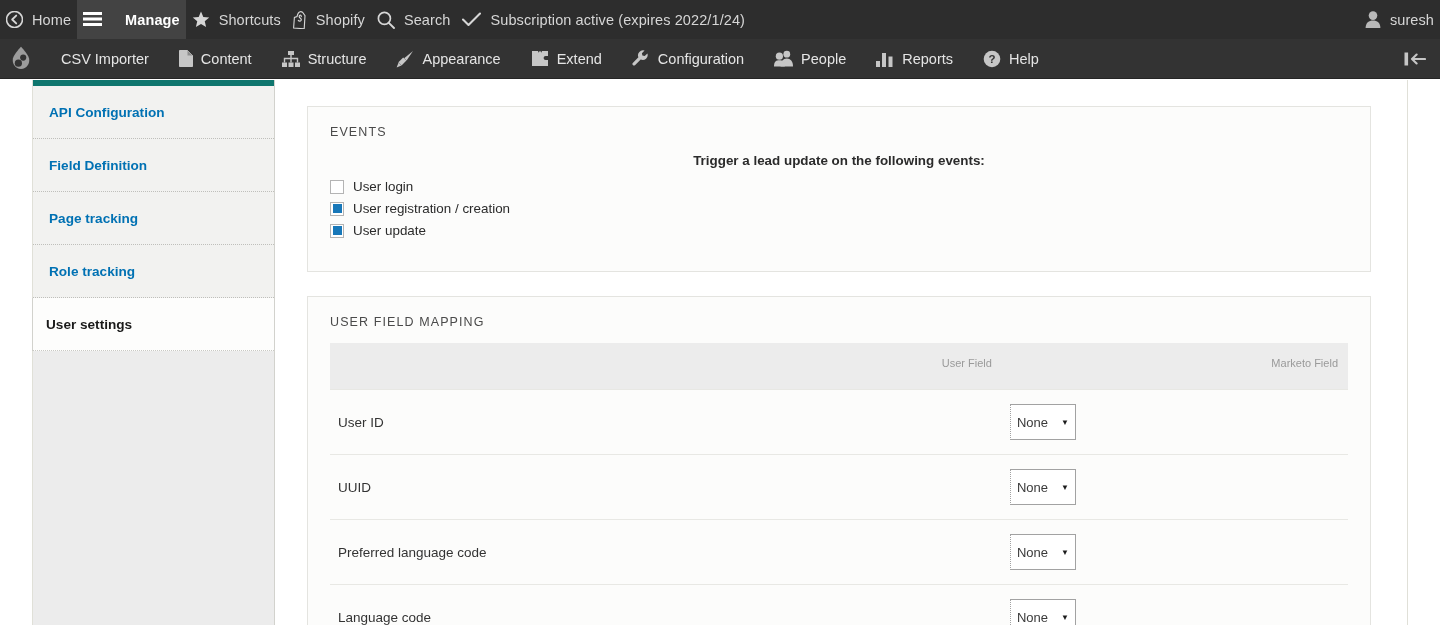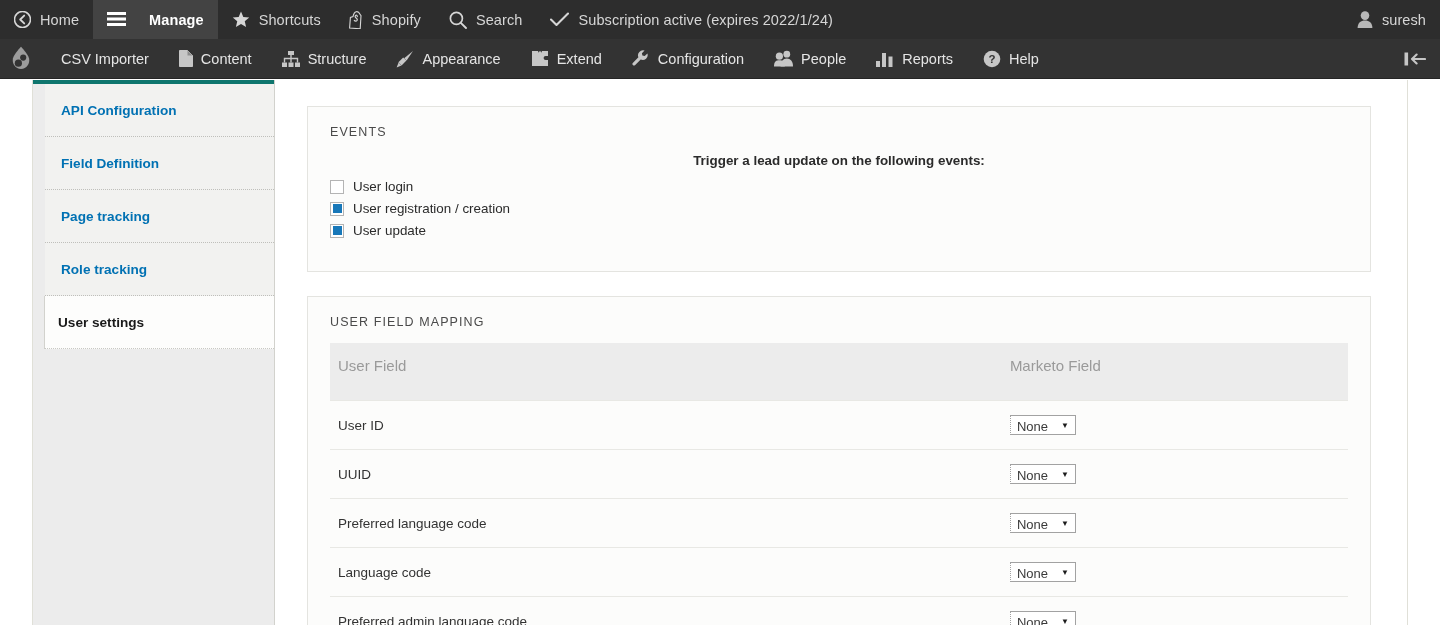--- a/index.html
+++ b/index.html
@@ -13,21 +13,21 @@
   
   #toolbar-bar {
     height: 39px;
     background: #2d2d2d;
     display: flex;
     align-items: stretch;
     position: relative;
   }
   .tb-item {
     display: flex; align-items: center; gap: 9px;
-    padding: 0 14px;
+    padding: 0 6px;
     color: #d6d6d6;
     font-size: 14.5px;
     letter-spacing: .1px;
     white-space: nowrap;
     cursor: pointer;
   }
   .tb-item.active { background: #434343; color: #ffffff; font-weight: bold; gap: 23px; }
   .tb-item.plain { cursor: default; }
   #toolbar-user { margin-left: auto; }
 
@@ -68,21 +68,21 @@
   }
 
   
   #vtabs {
     width: 242px;
     flex: 0 0 242px;
     background: #ececec;
     border-right: 1px solid #d2d2cd;
     position: relative;
   }
-  #vtabs-list { border-top: 4px solid #0f766e; padding-left: 12px; }
+  #vtabs-list { border-top: 6px solid #0f766e; }
   .vtab {
     background: #f2f2f0;
     border-bottom: 1px dotted #bfbfbb;
     padding: 17px 0 17px 16px;
     cursor: pointer;
   }
   .vtab a {
     color: #0071b3;
     font-size: 13.6px;
     font-weight: bold;
@@ -157,42 +157,42 @@
   .mapping-body { padding: 14px 22px 0 22px; }
   table.mapping {
     width: 100%;
     border-collapse: collapse;
     table-layout: fixed;
   }
   table.mapping th {
     background: #ececec;
     color: #9a9a9a;
     font-weight: normal;
-    font-size: 15px;
-    text-align: left;
-    padding: 14px 10px 26px 8px;
+    font-size: 11px;
+    text-align: right;
+    padding: 14px 10px 20px 8px;
   }
   table.mapping th.c1 { width: 66%; }
   table.mapping td {
     border-top: 1px solid #e8e8e4;
     padding: 14px 10px 14px 8px;
     font-size: 13.5px;
     color: #333333;
     vertical-align: middle;
     height: 49px;
   }
   select.mk {
     font-family: "Liberation Sans", sans-serif;
     font-size: 13px;
     color: #3a3a3a;
     background: #ffffff;
     border: 1px solid #a2a2a2;
     border-left: 1px dotted #a2a2a2;
     padding: 3px 4px 3px 6px;
-    height: 20px;
+    height: 36px;
     cursor: pointer;
     -webkit-appearance: none;
     appearance: none;
     min-width: 66px;
   }
   .sel-wrap { position: relative; display: inline-block; }
   .sel-wrap::after {
     content: "\25BC";
     position: absolute;
     right: 7px; top: 50%;

